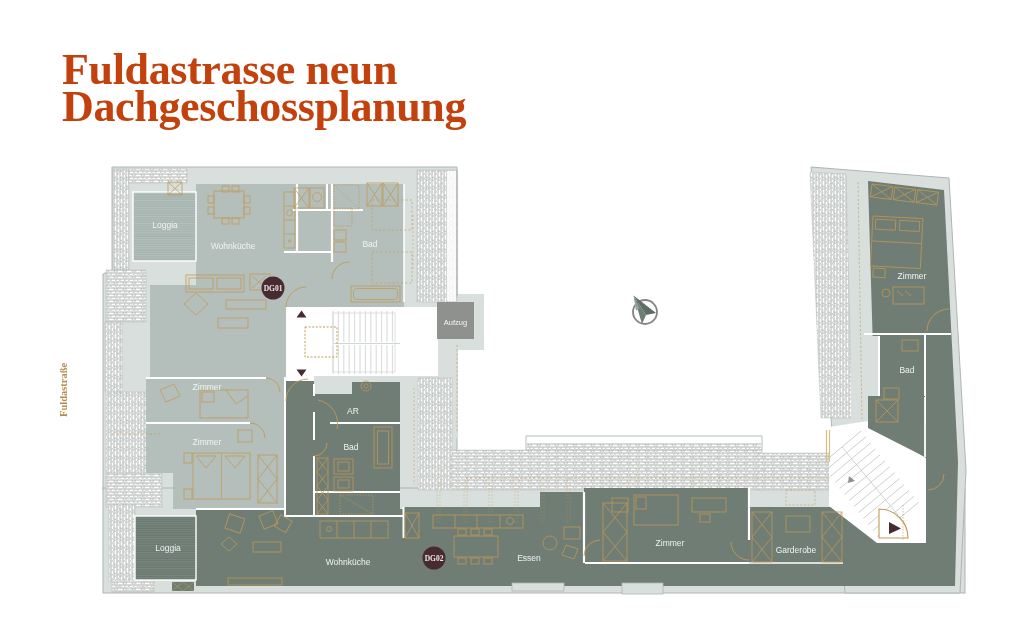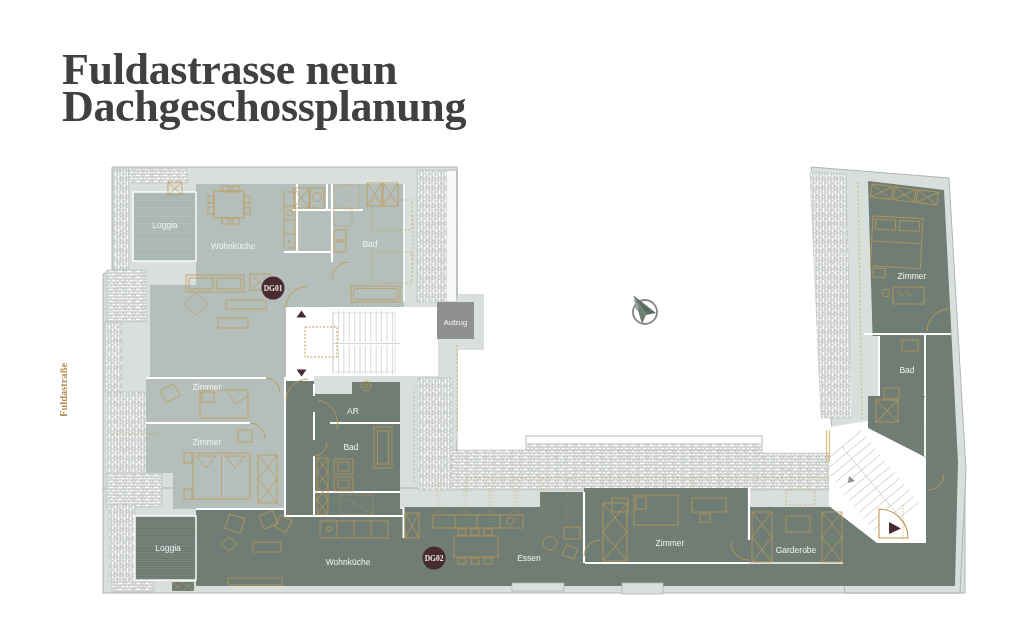--- a/index.html
+++ b/index.html
@@ -1,18 +1,18 @@
 <!DOCTYPE html>
 <html lang="de"><head>
 <meta charset="utf-8">
 <title>Fuldastrasse neun Dachgeschossplanung</title>
 <style>
 html,body { margin:0; padding:0; background:#ffffff; width:1024px; height:643px; overflow:hidden; }
 .page { position:relative; width:1024px; height:643px; font-family:"Liberation Sans", sans-serif; }
-.title { position:absolute; left:62px; top:50.5px; font-family:"Liberation Serif", serif; font-weight:bold; font-size:44px; line-height:37px; color:#404040; letter-spacing:-0.35px; }
+.title { position:absolute; left:62px; top:50.5px; font-family:"Liberation Serif", serif; font-weight:bold; font-size:44px; line-height:37px; color:#c2410c; letter-spacing:-0.35px; }
 .street { position:absolute; left:58px; top:417px; font-family:"Liberation Serif", serif; font-weight:bold; font-size:10.5px; color:#b28e52; transform:rotate(-90deg); transform-origin:0 0; white-space:nowrap; letter-spacing:0px; }
 svg { position:absolute; left:0; top:0; }
 </style>
 </head>
 <body>
 <div class="page">
 
 <svg width="1024" height="643" viewBox="0 0 1024 643" xmlns="http://www.w3.org/2000/svg" font-family="Liberation Sans, sans-serif">
 <defs>
 <pattern id="brick" width="9" height="6" patternUnits="userSpaceOnUse">

